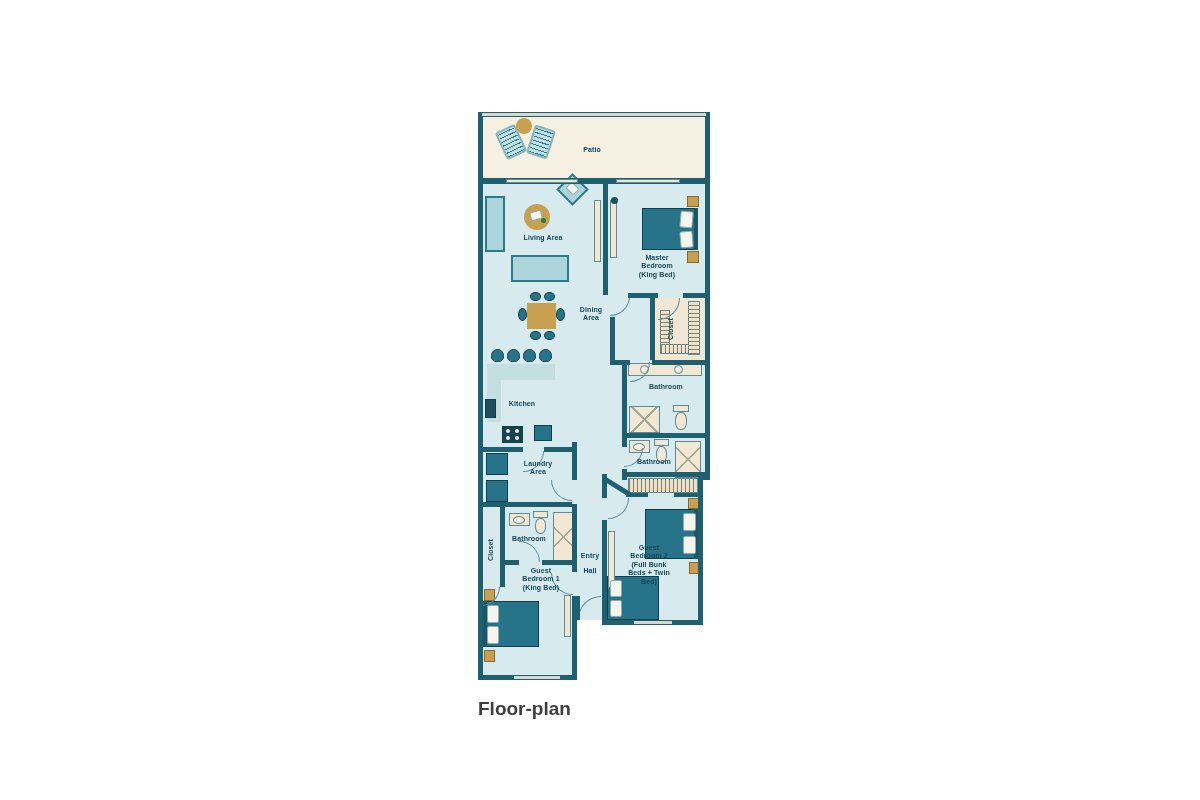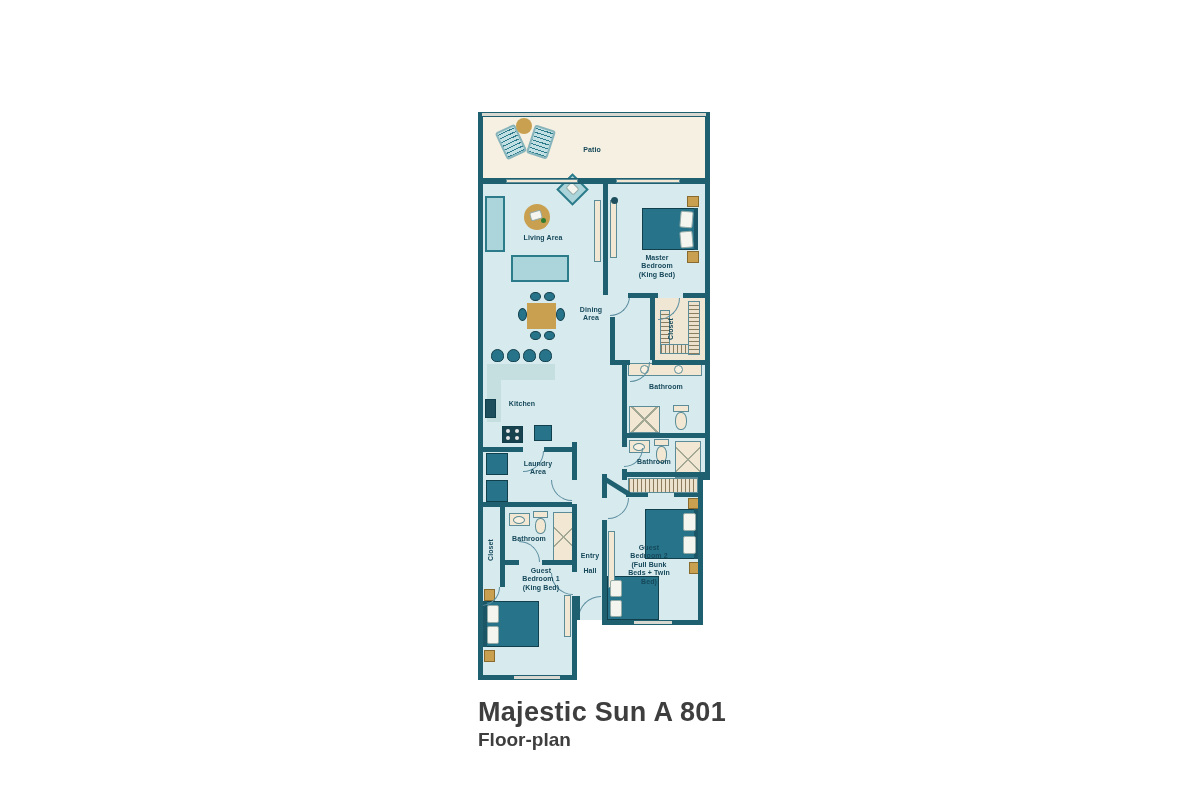--- a/index.html
+++ b/index.html
@@ -203,16 +203,15 @@
     <div class="lbl" style="left:150px;top:271px;width:76px;">Bathroom</div>
     <div class="lbl" style="left:147px;top:346px;width:58px;">Bathroom</div>
     <div class="lbl" style="left:26px;top:423px;width:50px;">Bathroom</div>
     <div class="lbl vlbl" style="left:-6px;top:433px;width:40px;height:10px;">Closet</div>
     <div class="lbl" style="left:40px;top:455px;width:46px;">Guest Bedroom 1 (King Bed)</div>
     <div class="lbl" style="left:146px;top:432px;width:50px;">Guest Bedroom 2 (Full Bunk Beds + Twin Bed)</div>
     <div class="lbl" style="left:99px;top:437px;width:26px;line-height:2.1;">Entry Hall</div>
   </div>
 
   <div class="title-block">
-    <div class="h">Majestic Sun A 801</div>
     <div class="s">Floor-plan</div>
   </div>
 </div>
 
 </body></html>

